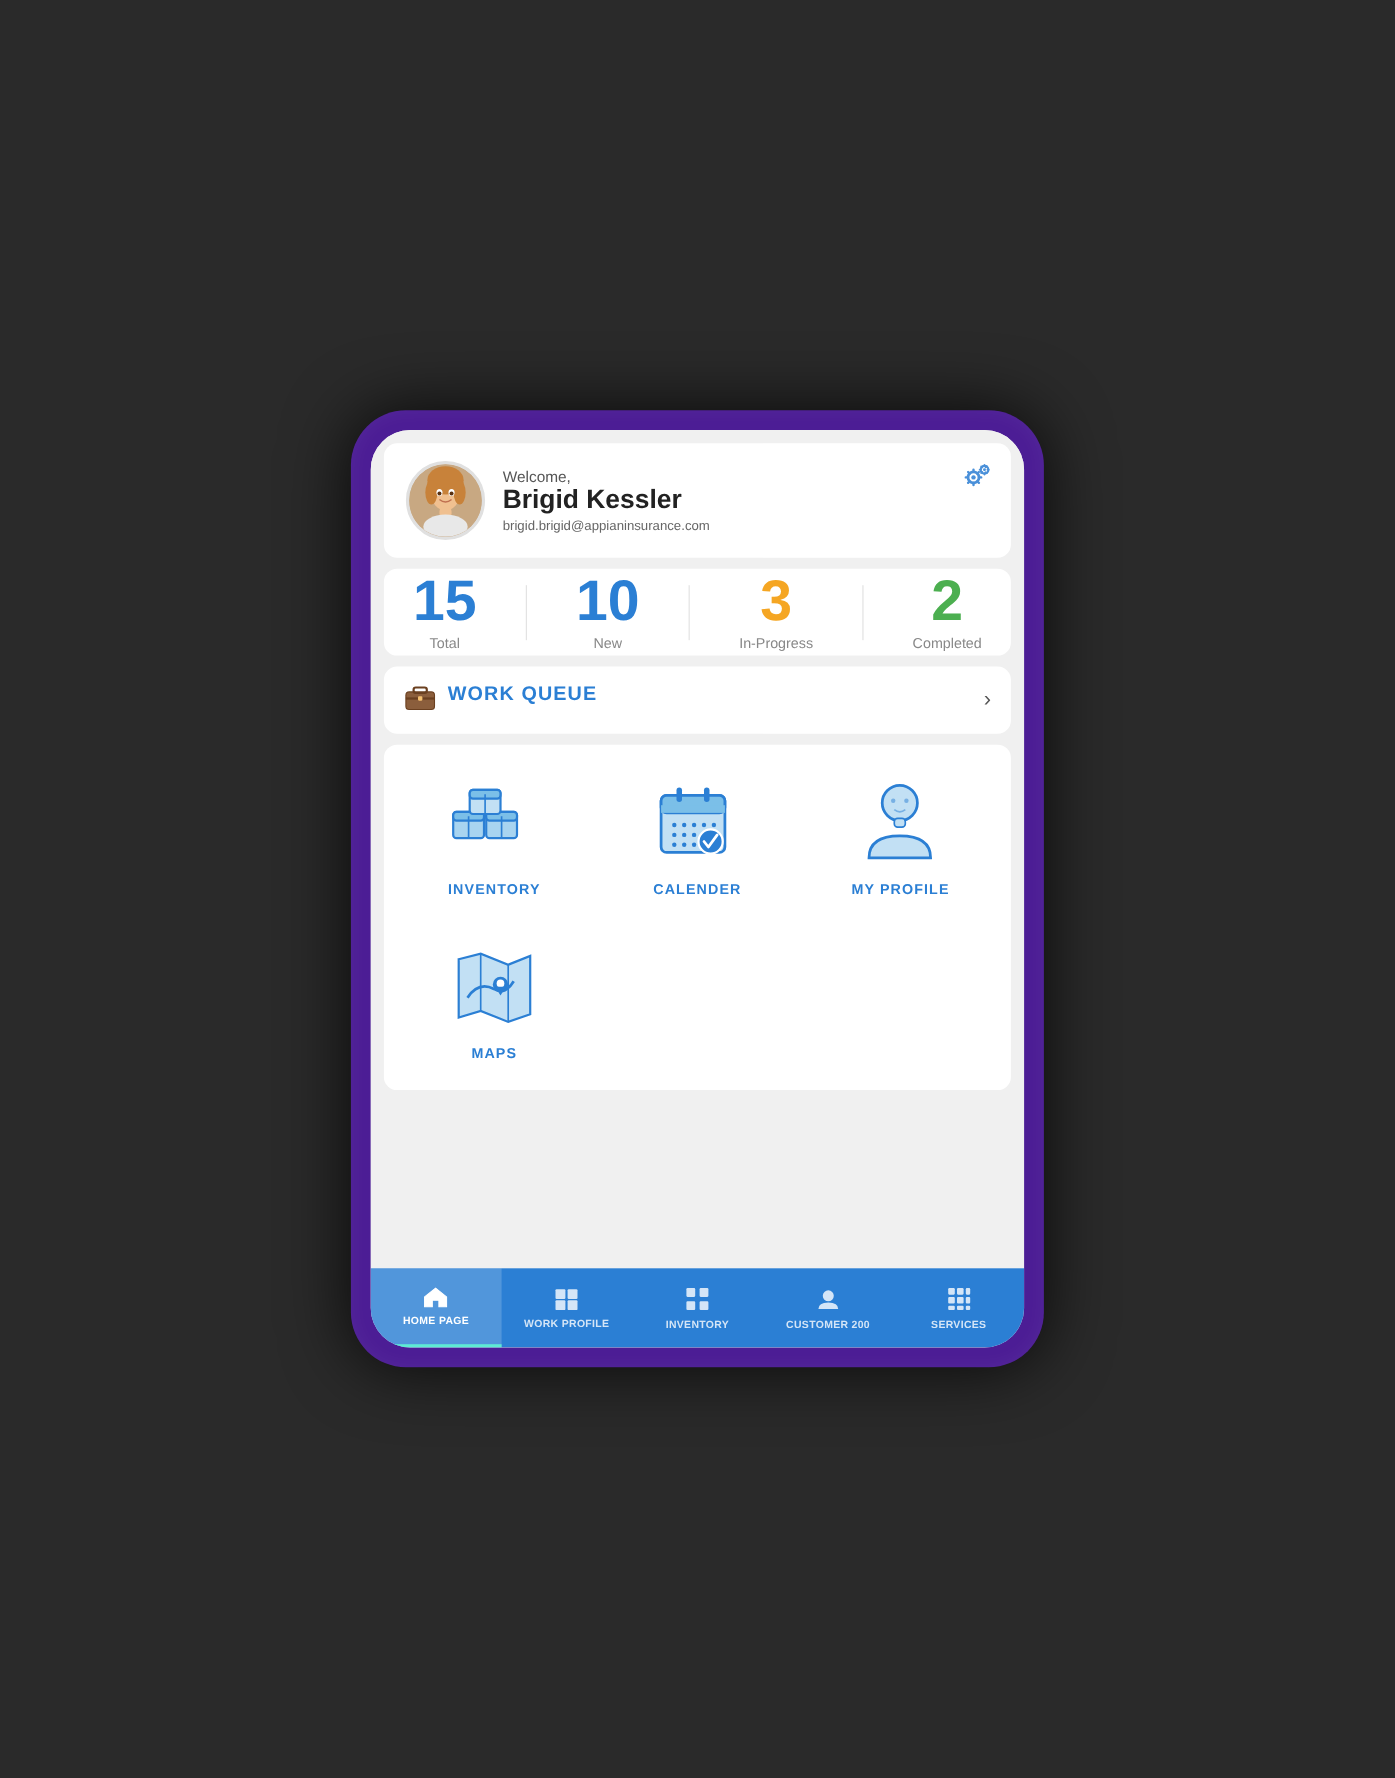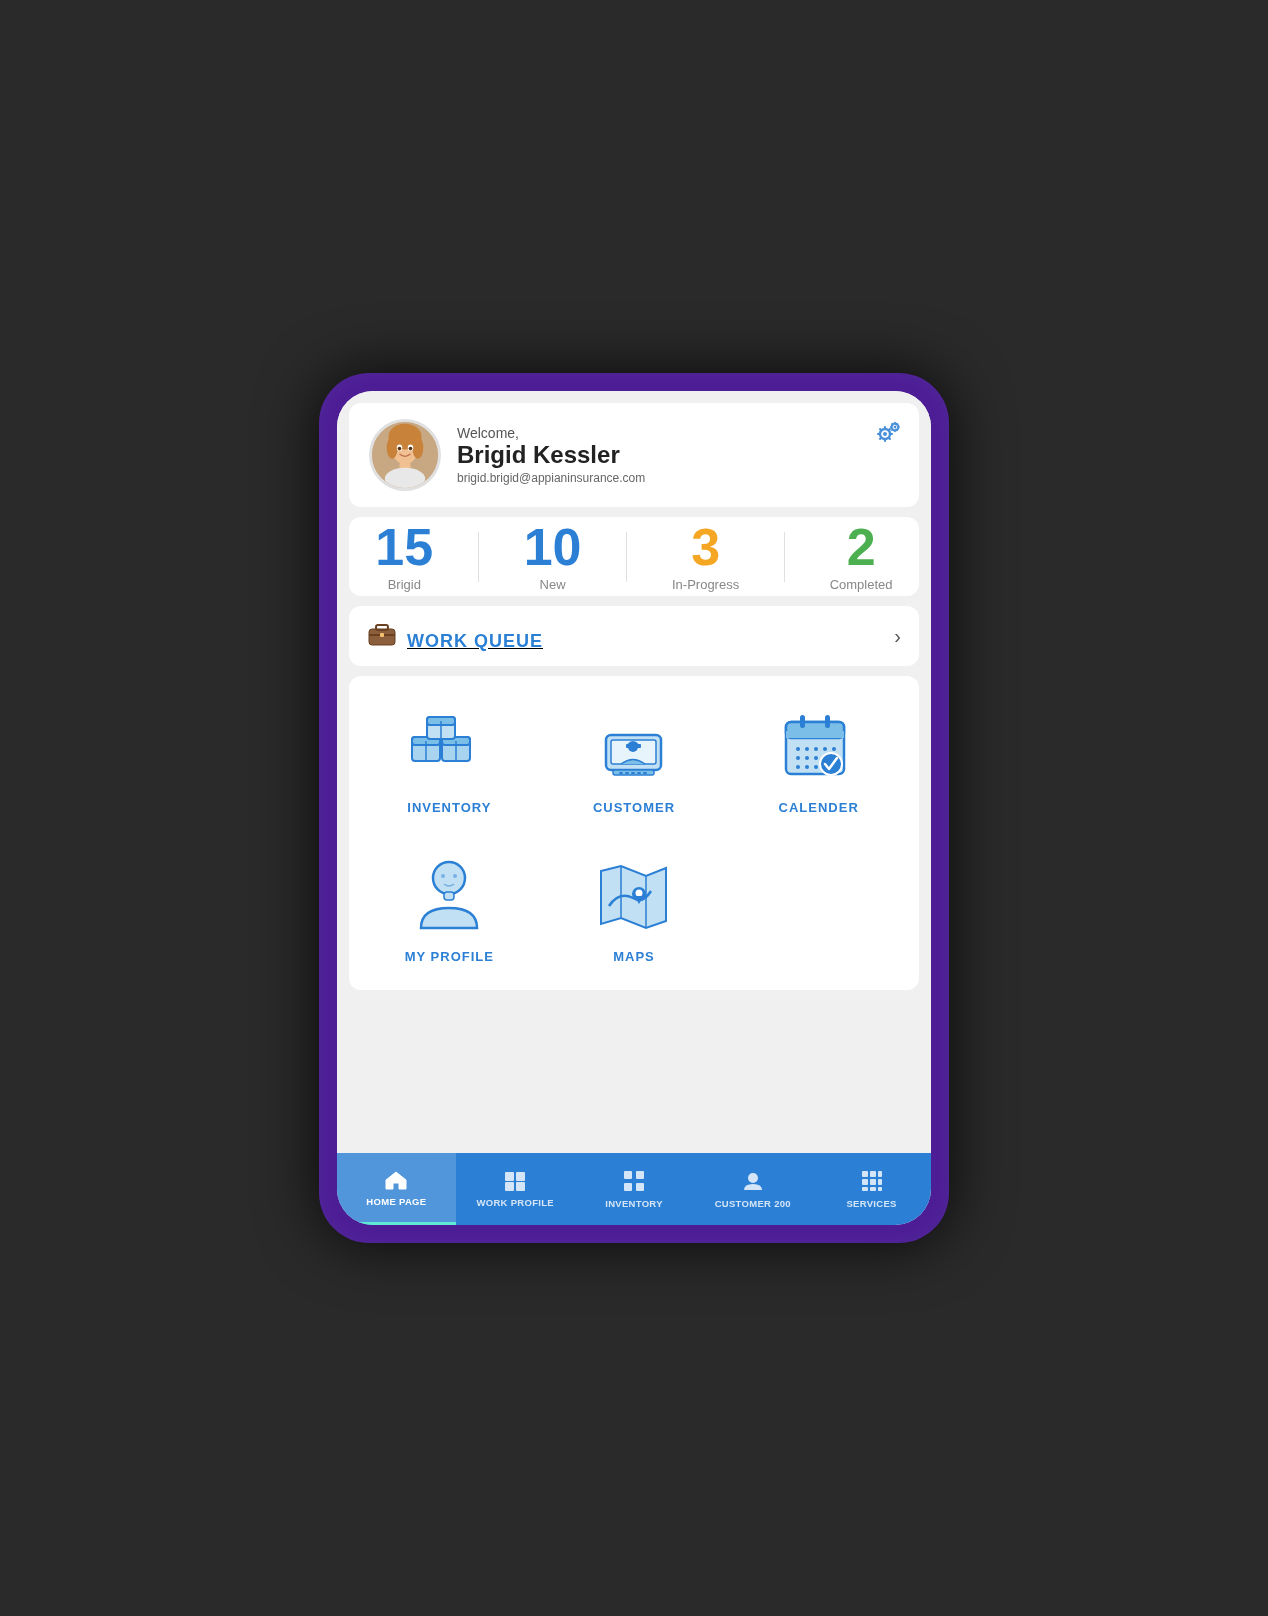--- a/index.html
+++ b/index.html
@@ -126,23 +126,22 @@
     .work-queue-card {
       background: #fff;
       border-radius: 12px;
       padding: 14px 18px;
       display: flex;
       align-items: center;
       justify-content: space-between;
     }
     .work-queue-left {
       display: flex;
-      align-items: flex-end;
+      align-items: flex-start;
       gap: 10px;
-      text-decoration: underline;
     }
     .briefcase-icon {
       font-size: 24px;
     }
     .work-queue-title {
       font-size: 18px;
       font-weight: 800;
       color: #2b7fd4;
       letter-spacing: 1px;
     }
@@ -270,21 +269,21 @@
             <circle cx="22" cy="8" r="3.5" fill="none" stroke="#4a90d9" stroke-width="2"></circle>
             <circle cx="22" cy="8" r="1.3" fill="#4a90d9"></circle>
             <path d="M22 3.5v1.5M22 11v1.5M17.5 8h1.5M24.5 8H26M18.9 4.9l1.1 1.1M23.1 10.1l1.1 1.1M18.9 11.1l1.1-1.1M23.1 5.9l1.1-1.1" stroke="#4a90d9" stroke-width="1.5" stroke-linecap="round"></path>
           </svg>
         </div>
       </div>
 
       <div class="stats-card">
         <div class="stat-item">
           <div class="stat-number blue">15</div>
-          <div class="stat-label">Brigid</div>
+          <div class="stat-label">Total</div>
         </div>
         <div class="stat-divider"></div>
         <div class="stat-item">
           <div class="stat-number blue2">10</div>
           <div class="stat-label">New</div>
         </div>
         <div class="stat-divider"></div>
         <div class="stat-item">
           <div class="stat-number orange">3</div>
           <div class="stat-label">In-Progress</div>
@@ -328,45 +327,20 @@
                 <rect x="20" y="10" width="28" height="8" rx="3" fill="#7bbfe8" stroke="#2b7fd4" stroke-width="2"></rect>
 
                 <line x1="19" y1="34" x2="19" y2="54" stroke="#2b7fd4" stroke-width="1.5"></line>
                 <line x1="49" y1="34" x2="49" y2="54" stroke="#2b7fd4" stroke-width="1.5"></line>
                 <line x1="34" y1="14" x2="34" y2="32" stroke="#2b7fd4" stroke-width="1.5"></line>
               </svg>
             </div>
             <span class="icon-label">INVENTORY</span>
           </div>
 
-          <div class="icon-item">
-            <div class="icon-svg-wrapper">
-              <svg width="85" height="80" viewBox="0 0 85 80" xmlns="http://www.w3.org/2000/svg">
-
-                <rect x="15" y="28" width="55" height="35" rx="5" fill="#c2e0f4" stroke="#2b7fd4" stroke-width="2.5"></rect>
-                <rect x="20" y="33" width="45" height="24" rx="2" fill="#e8f4fc" stroke="#2b7fd4" stroke-width="1.5"></rect>
-
-                <rect x="22" y="63" width="41" height="5" rx="2" fill="#7bbfe8" stroke="#2b7fd4" stroke-width="1.5"></rect>
-
-                <rect x="28" y="65" width="4" height="2" rx="1" fill="#2b7fd4"></rect>
-                <rect x="34" y="65" width="4" height="2" rx="1" fill="#2b7fd4"></rect>
-                <rect x="40" y="65" width="4" height="2" rx="1" fill="#2b7fd4"></rect>
-                <rect x="46" y="65" width="4" height="2" rx="1" fill="#2b7fd4"></rect>
-                <rect x="52" y="65" width="4" height="2" rx="1" fill="#2b7fd4"></rect>
-
-                <circle cx="42" cy="40" r="5" fill="#2b7fd4"></circle>
-                <path d="M30 57 Q42 48 54 57" fill="#7bbfe8" stroke="#2b7fd4" stroke-width="1.5"></path>
-
-                <path d="M37 38 Q42 32 47 38" fill="none" stroke="#2b7fd4" stroke-width="2"></path>
-                <rect x="35" y="37" width="4" height="4" rx="1" fill="#2b7fd4"></rect>
-                <rect x="46" y="37" width="4" height="4" rx="1" fill="#2b7fd4"></rect>
-              </svg>
-            </div>
-            <span class="icon-label">CUSTOMER</span>
-          </div>
 
           <div class="icon-item">
             <div class="icon-svg-wrapper">
               <svg width="85" height="80" viewBox="0 0 85 80" xmlns="http://www.w3.org/2000/svg">
 
                 <rect x="10" y="15" width="58" height="52" rx="5" fill="#c2e0f4" stroke="#2b7fd4" stroke-width="2.5"></rect>
 
                 <rect x="10" y="15" width="58" height="16" rx="5" fill="#7bbfe8" stroke="#2b7fd4" stroke-width="2.5"></rect>
                 <rect x="10" y="24" width="58" height="7" fill="#7bbfe8"></rect>
 

